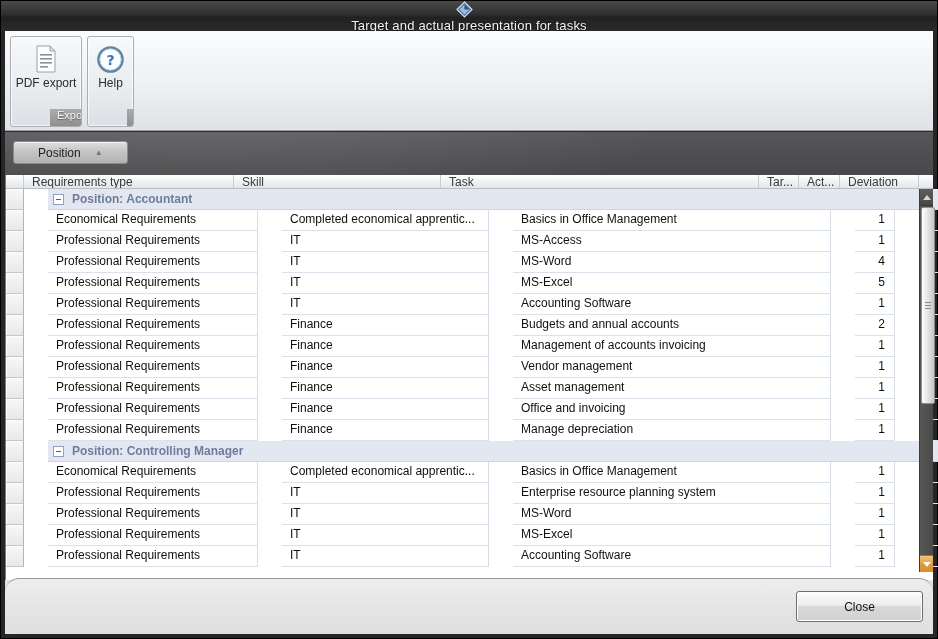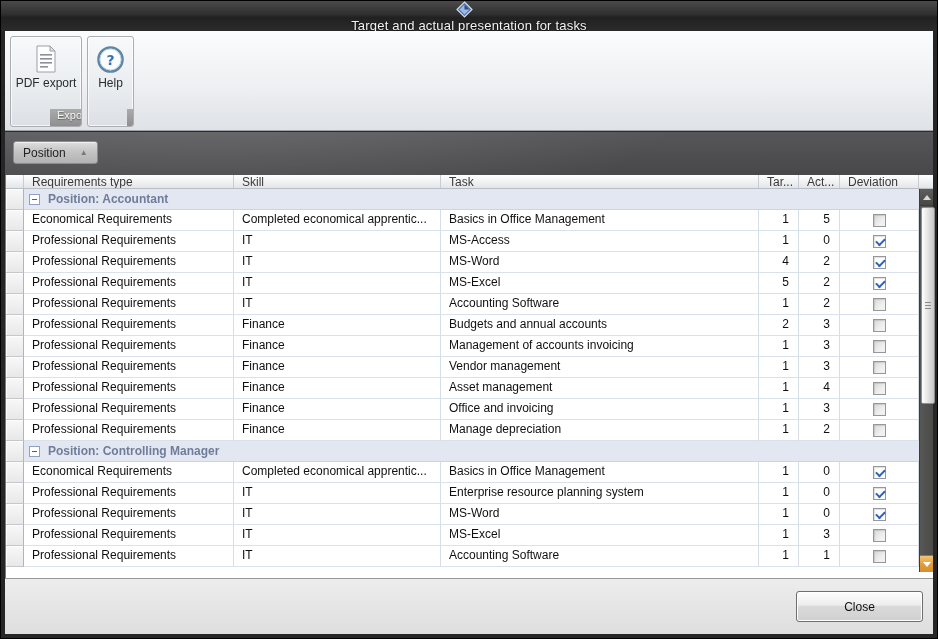--- a/index.html
+++ b/index.html
@@ -64,21 +64,21 @@
     background:
       radial-gradient(ellipse 820px 300px at 22% -170%, rgba(255,255,255,.16), rgba(255,255,255,0) 62%),
       linear-gradient(180deg,#56565a 0%,#48484a 100%);
     border-top:1px solid #2c2c2c;
   }
   .group-chip {
     position:absolute; left:8px; top:9px; height:23px; min-width:82px;
     background:linear-gradient(180deg,#dedede,#c2c2c2 50%,#b3b3b3);
     border:1px solid #8b8b8b; border-radius:3px;
     box-shadow:inset 0 1px 0 #f2f2f2;
-    display:flex; align-items:center; padding:0 9px; gap:14px;
+    display:flex; align-items:center; padding:0 24px; gap:14px;
     color:#222; cursor:default;
   }
   .sort-arrow { font-size:8px; color:#77797c; }
 
   
   .grid {
     position:absolute; top:144px; left:0; right:0; height:405px;
     background:#fff; border-left:1px solid #7a7a7a;
   }
   .grid-header {
@@ -91,21 +91,21 @@
     border-right:1px solid #c8cdd4; display:flex; align-items:center;
     padding-left:8px; color:#3a3a3a; cursor:default; overflow:hidden; white-space:nowrap;
   }
   .h.ind, .h.filler { padding-left:0; border-right-color:#c8cdd4; }
   .h.filler { border-right:none; }
 
   .grid-bodywrap { display:flex; height:383px; }
   .grid-body { width:913px; background:#fff; }
 
   .row, .grow {
-    display:grid; grid-template-columns:18px 210px 207px 318px 40px 41px 79px; height:21px;
+    display:grid; grid-template-columns:18px 210px 207px 318px 40px 41px 79px; height:21px;gap:24px;
   }
   .cell {
     border-right:1px solid #d7dde7; border-bottom:1px solid #dbe1ea;
     padding-left:8px; line-height:19px; white-space:nowrap; overflow:hidden; color:#101010;
   }
   .cell.num { text-align:right; padding-right:9px; padding-left:0; }
   .cell.dev { display:flex; align-items:center; justify-content:center; padding:0; }
   .cell.ind {
     padding:0; background:linear-gradient(180deg,#f8f8f8,#e8e8e8);
     border-right:1px solid #b4b4b4; border-bottom:1px solid #c7c7c7;
@@ -157,20 +157,21 @@
   .sb-thumb .grip {
     position:absolute; left:3px; right:3px; top:50%; height:7px; margin-top:-4px;
     background:repeating-linear-gradient(180deg,#8b8b8b 0 1px,transparent 1px 3px);
   }
 
   
   .footer {
     position:absolute; left:0; right:0; bottom:0; height:56px;
     background:linear-gradient(180deg,#ededed,#dedede);
     border-top:1px solid #989898;
+    border-radius:14px;
   }
   .close-btn {
     position:absolute; right:10px; top:12px; width:127px; height:31px;
     border:1px solid #6e6e6e; border-radius:3px;
     background:linear-gradient(180deg,#fdfdfd 0%,#ededed 45%,#dadada 50%,#d0d0d0 100%);
     box-shadow:inset 0 0 0 1px #fff;
     font-family:inherit; font-size:12px; color:#111; cursor:default;
   }
 </style>
 </head>

